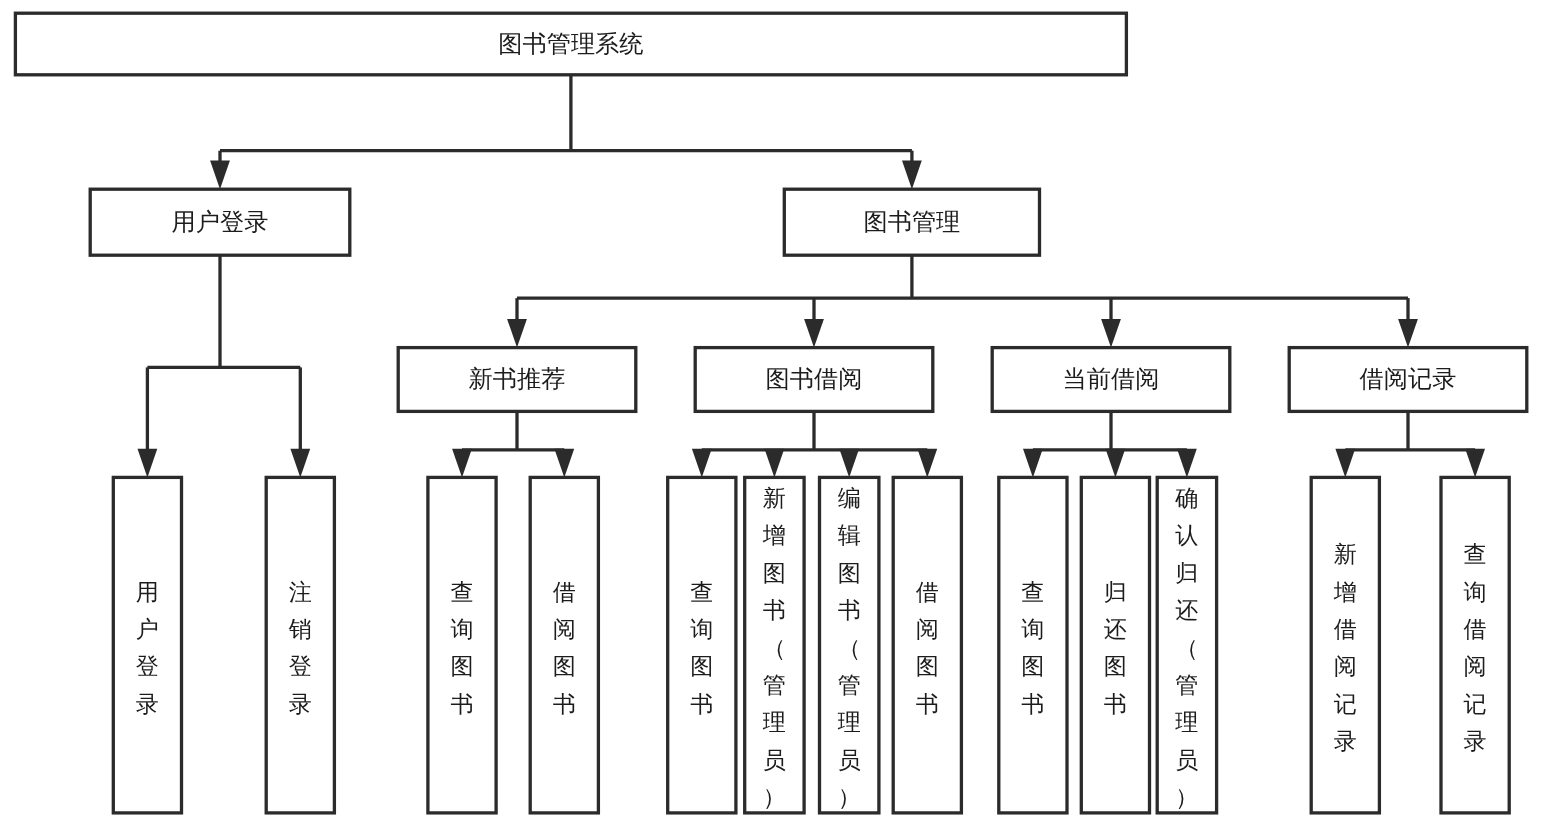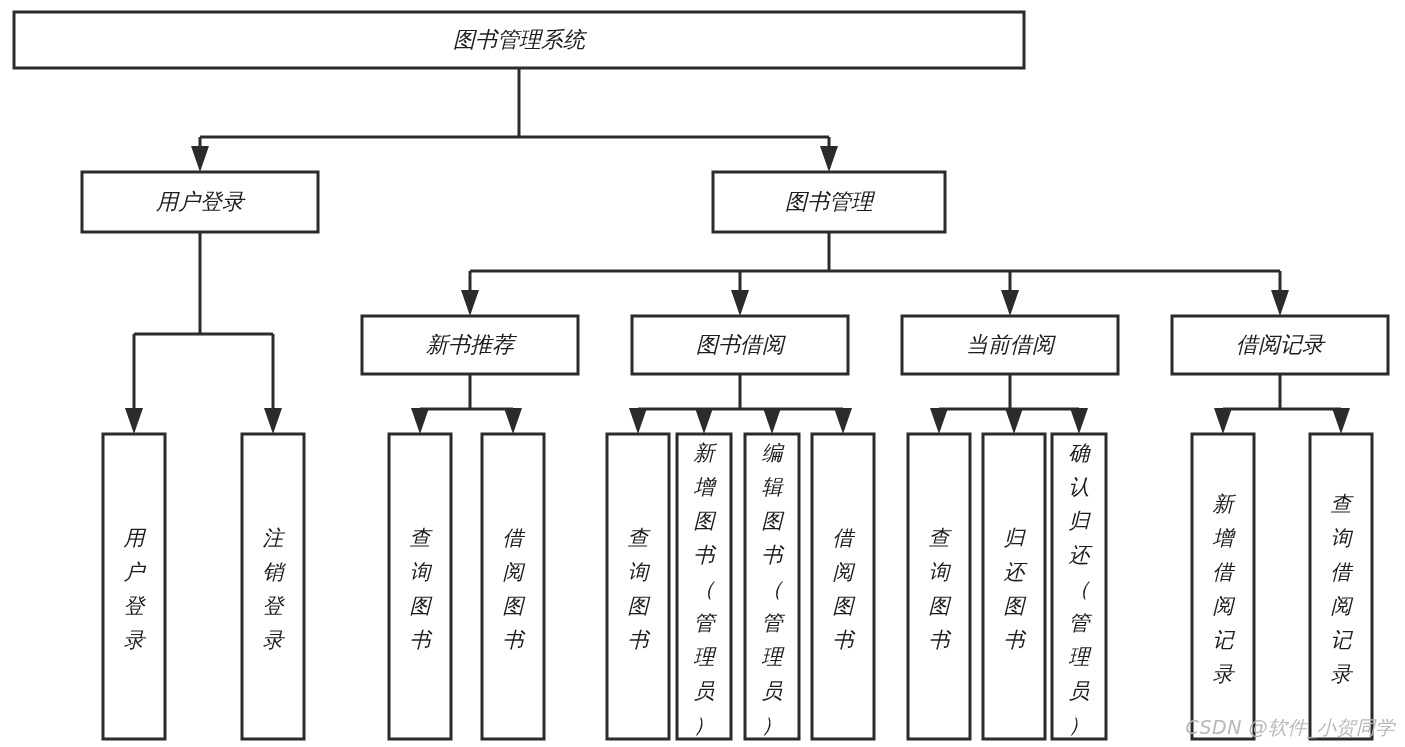--- a/index.html
+++ b/index.html
@@ -1,21 +1,21 @@
 <!DOCTYPE html>
 <html><head>
 <meta charset="utf-8">
 <title>图书管理系统 功能结构图</title>
 <style>
   html,body{margin:0;padding:0;background:#ffffff;}
   body{
     font-family:"DejaVu Sans","Liberation Sans",sans-serif;
     width:1405px;height:747px;overflow:hidden;
   }
-  #diagram-root{position:relative;width:1405px;height:747px;background:#fff;font-style:italic;}
+  #diagram-root{position:relative;width:1405px;height:747px;background:#fff;}
   svg{display:block;}
   .box-rect{fill:#ffffff;stroke:#2b2b2b;stroke-width:3;}
   .link{stroke:#2b2b2b;stroke-width:3;fill:none;stroke-linecap:butt;}
   .arrow-head{fill:#2b2b2b;stroke:none;}
   .node-label{
     fill:#1c1c1c;
     font-family:"DejaVu Sans","Liberation Sans",sans-serif;
     font-size:22px;
     text-anchor:middle;
     dominant-baseline:middle;
@@ -177,15 +177,14 @@
           <text x="1223" class="leaf-label"><tspan x="1223" y="511.02">新</tspan><tspan x="1223" y="545.02">增</tspan><tspan x="1223" y="579.02">借</tspan><tspan x="1223" y="613.02">阅</tspan><tspan x="1223" y="647.02">记</tspan><tspan x="1223" y="681.02">录</tspan></text>
         </g>
         <g>
           <rect x="1310" y="434" width="62" height="305" class="box-rect"></rect>
           <text x="1341" class="leaf-label"><tspan x="1341" y="511.02">查</tspan><tspan x="1341" y="545.02">询</tspan><tspan x="1341" y="579.02">借</tspan><tspan x="1341" y="613.02">阅</tspan><tspan x="1341" y="647.02">记</tspan><tspan x="1341" y="681.02">录</tspan></text>
         </g>
       </g>
 
   </svg>
 
-  <div class="watermark">CSDN @软件_小贺同学</div>
 
 </div>
 
 </body></html>

